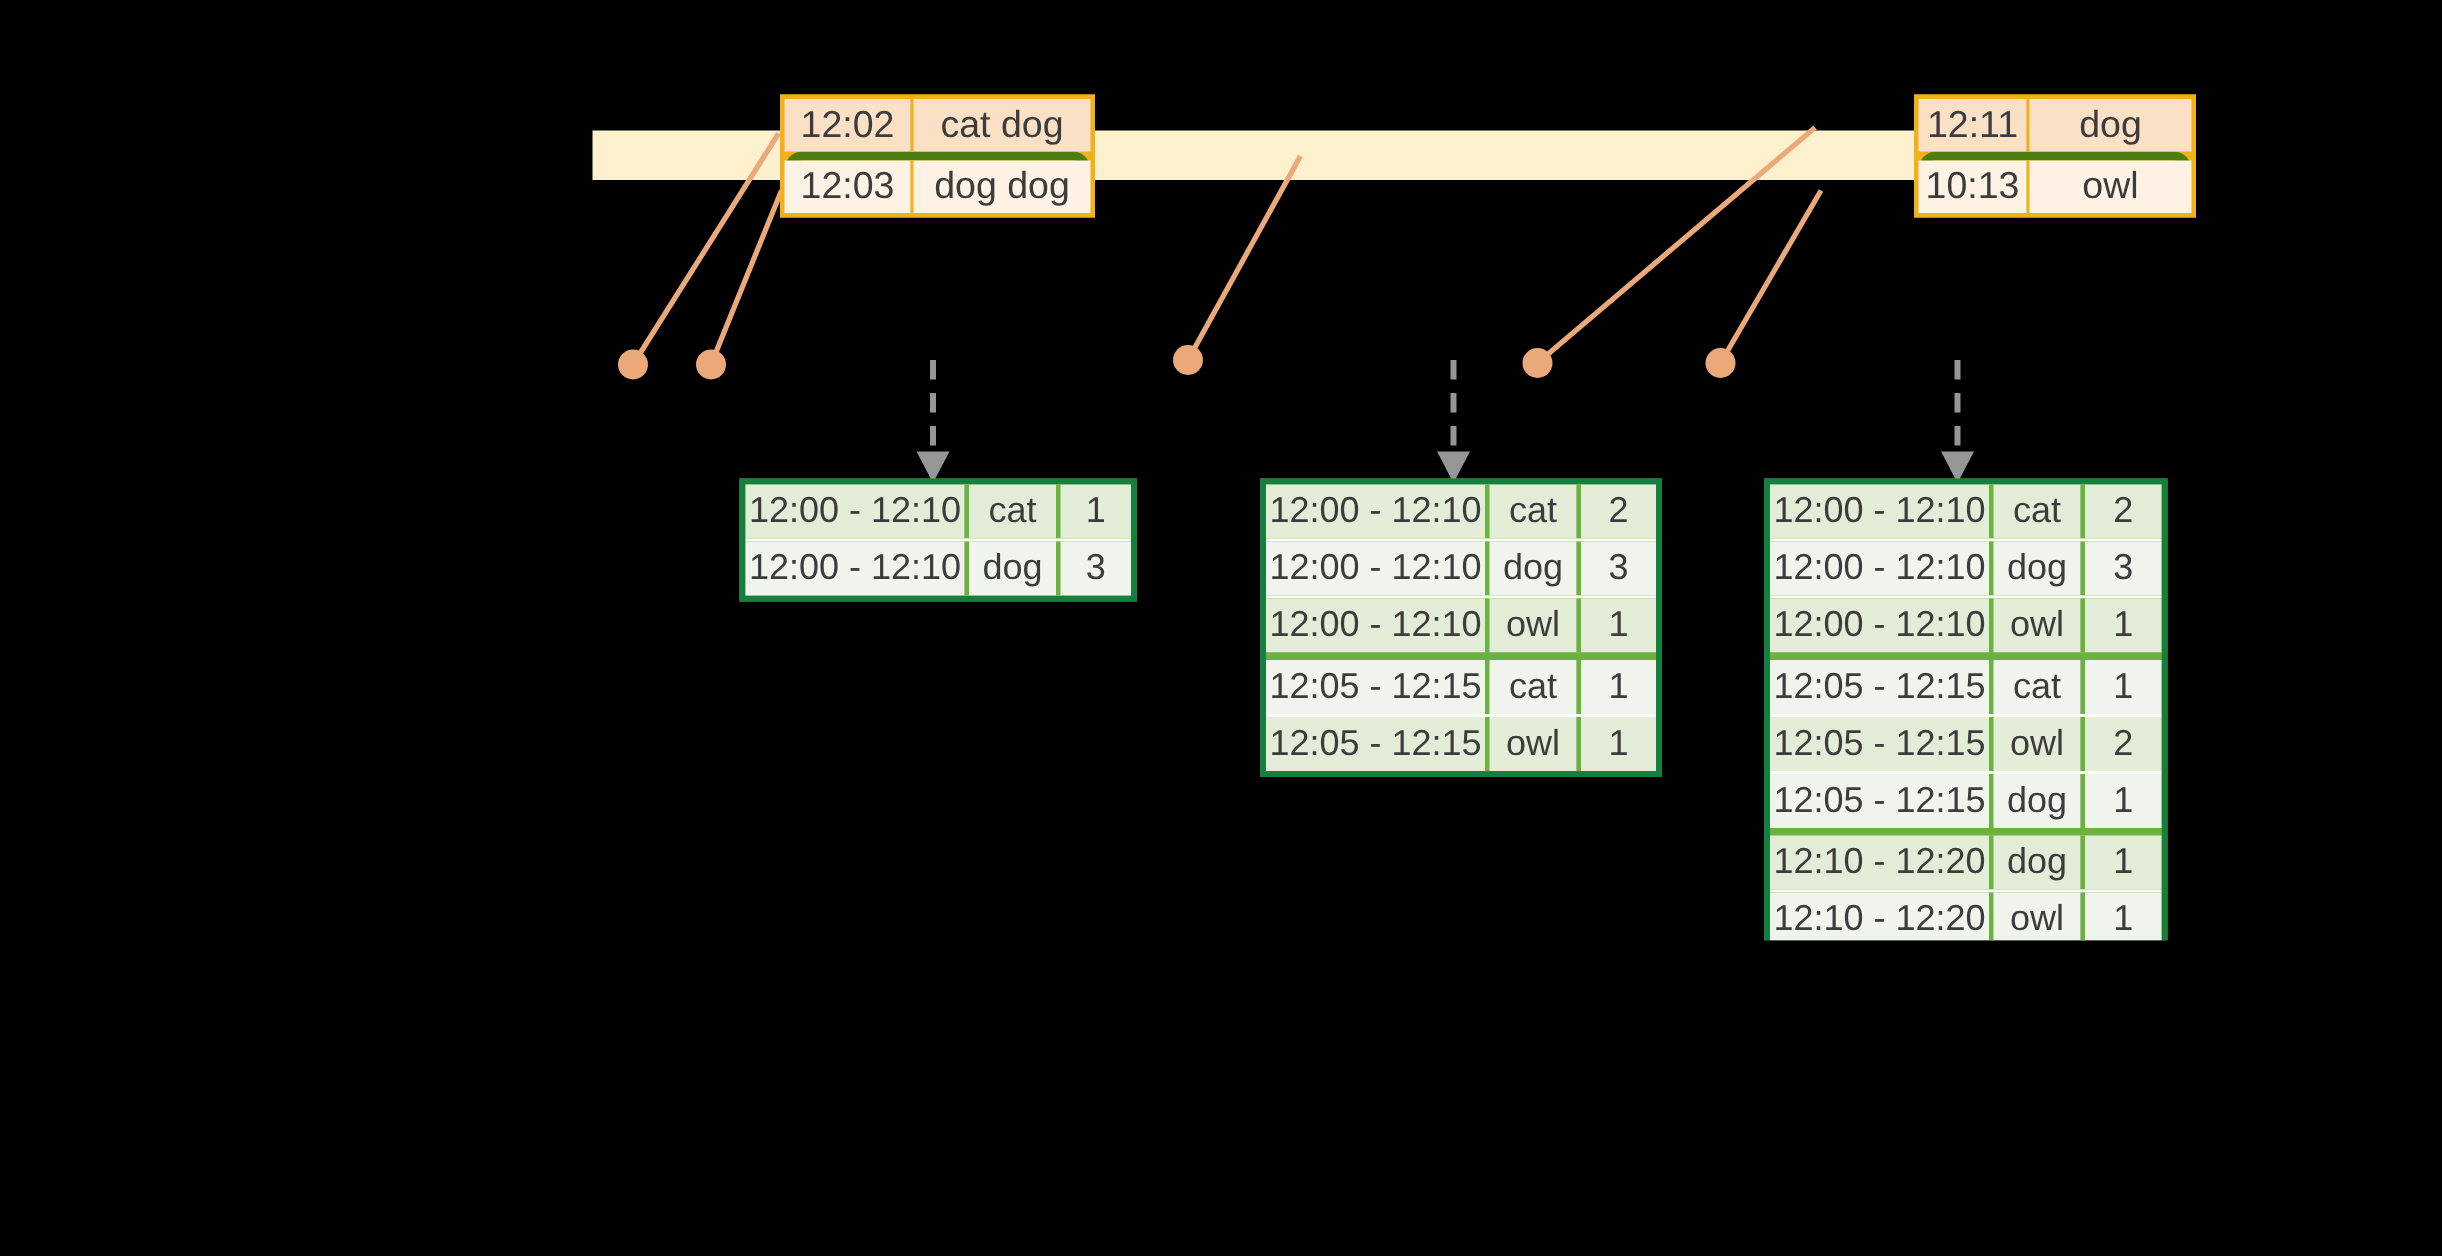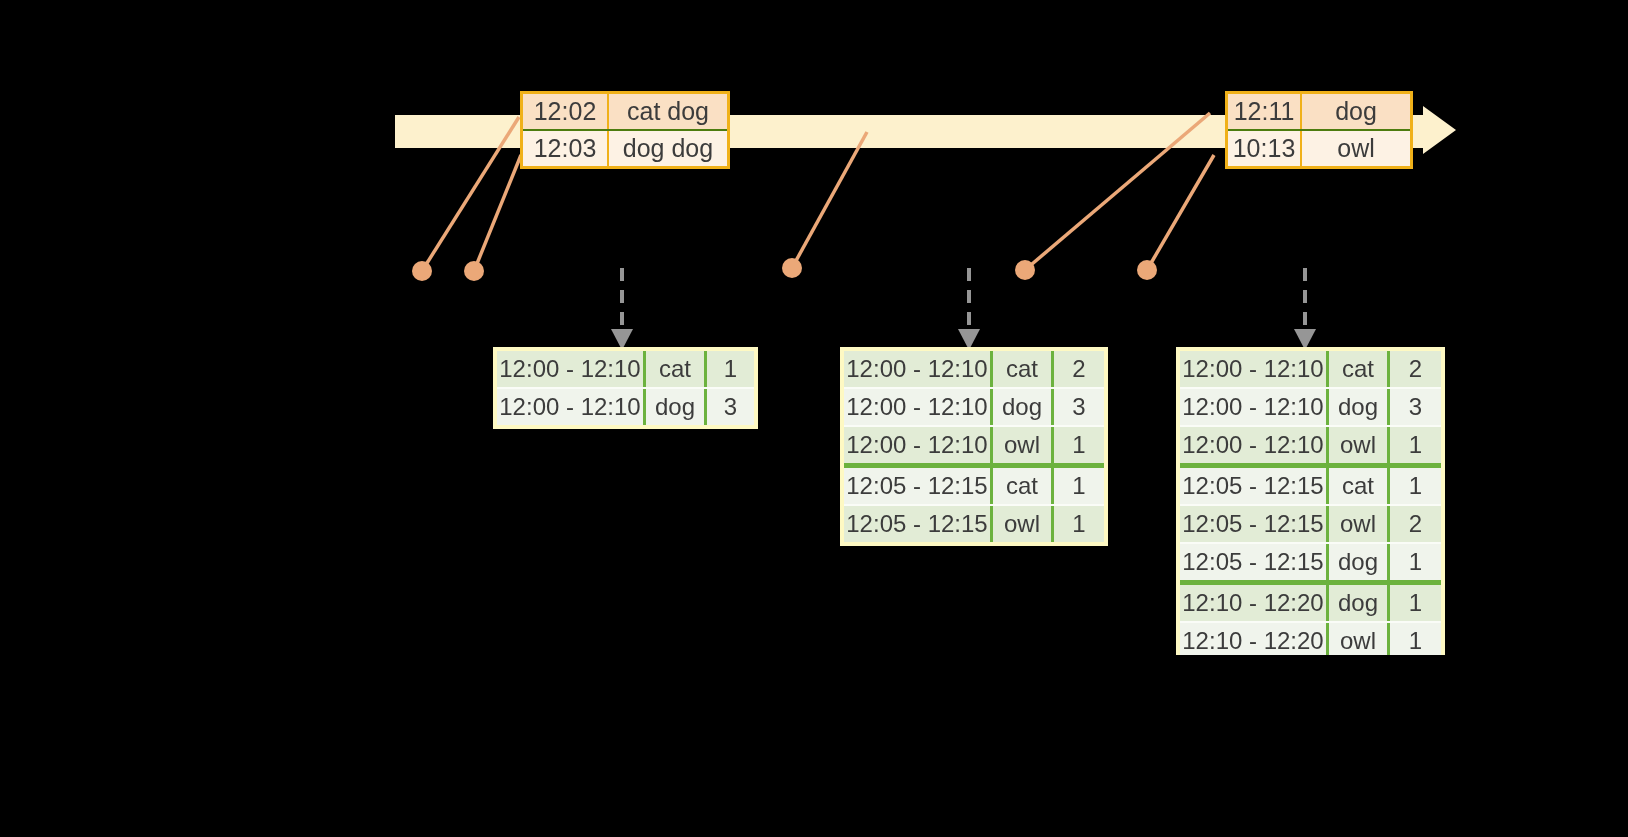--- a/index.html
+++ b/index.html
@@ -1,40 +1,40 @@
 <!DOCTYPE html>
 <html><head>
 <meta charset="utf-8">
 <style>
   html,body{margin:0;padding:0;background:#000;}
   .canvas{
     position:relative;width:1628px;height:627px;background:#000000;
-    font-family:"Liberation Sans", sans-serif;color:#3c3c3c;overflow:hidden;margin-top:28px;
+    font-family:"Liberation Sans", sans-serif;color:#3c3c3c;overflow:hidden;
   }
   
   .timeline-band{position:absolute;left:395px;top:87px;width:1028px;height:33px;background:#fdf1cd;z-index:1;}
   .timeline-head{position:absolute;left:1423px;top:78px;width:0;height:0;z-index:1;
     border-top:24px solid transparent;border-bottom:24px solid transparent;border-left:33px solid #fdf1cd;}
   
   .overlay{position:absolute;left:0;top:0;z-index:2;}
   
   .etable{position:absolute;z-index:3;background:#f0b119;border:3px solid #f0b119;
     display:flex;flex-direction:column;}
   .erow{display:flex;}
-  .erow + .erow{border-top:2px solid #4d7c0f;}
+  .erow + .erow{border-top:6px solid #4d7c0f;border-radius:12px;}
   .ecell{height:35px;line-height:35px;text-align:center;font-size:25px;}
   .ecell + .ecell{border-left:2px solid #f0b119;}
   .et-time{width:84px;}
   .et-words{flex:1;}
   .etable.et3 .et-time{width:72px;}
   .bg-peach{background:#fae0c4;}
   .bg-cream{background:#fdf2e4;}
   .bg-mid{background:#fbe8d1;}
   
-  .gtable{position:absolute;z-index:3;background:#6cb23e;border:4px solid #fef9c3;
+  .gtable{position:absolute;z-index:3;background:#6cb23e;border:4px solid #15803d;
     display:flex;flex-direction:column;}
   .grow{display:flex;}
   .grow + .grow{border-top:2px solid #fafcf7;}
   .grow.gsep{border-top:5px solid #6cb23e;}
   .gcell{height:36px;line-height:36px;text-align:center;font-size:24px;}
   .gcell + .gcell{border-left:3px solid #6cb23e;text-align:center;}
   .g-time{width:146px;}
   .g-word{width:58px;}
   .g-count{flex:1;}
   .tint-a{background:#e2ecd6;}
@@ -78,21 +78,21 @@
       <div class="ecell et-time bg-peach">12:02</div>
       <div class="ecell et-words bg-peach">cat dog</div>
     </div>
     <div class="erow">
       <div class="ecell et-time bg-cream">12:03</div>
       <div class="ecell et-words bg-cream">dog dog</div>
     </div>
   </div>
 
 
-  <div class="etable et3" style="left:1225px;top:63px;width:182px;">
+  <div class="etable et3" style="left:1276px;top:63px;width:182px;">
     <div class="erow">
       <div class="ecell et-time bg-peach">12:11</div>
       <div class="ecell et-words bg-peach">dog</div>
     </div>
     <div class="erow">
       <div class="ecell et-time bg-cream">10:13</div>
       <div class="ecell et-words bg-cream">owl</div>
     </div>
   </div>
 

